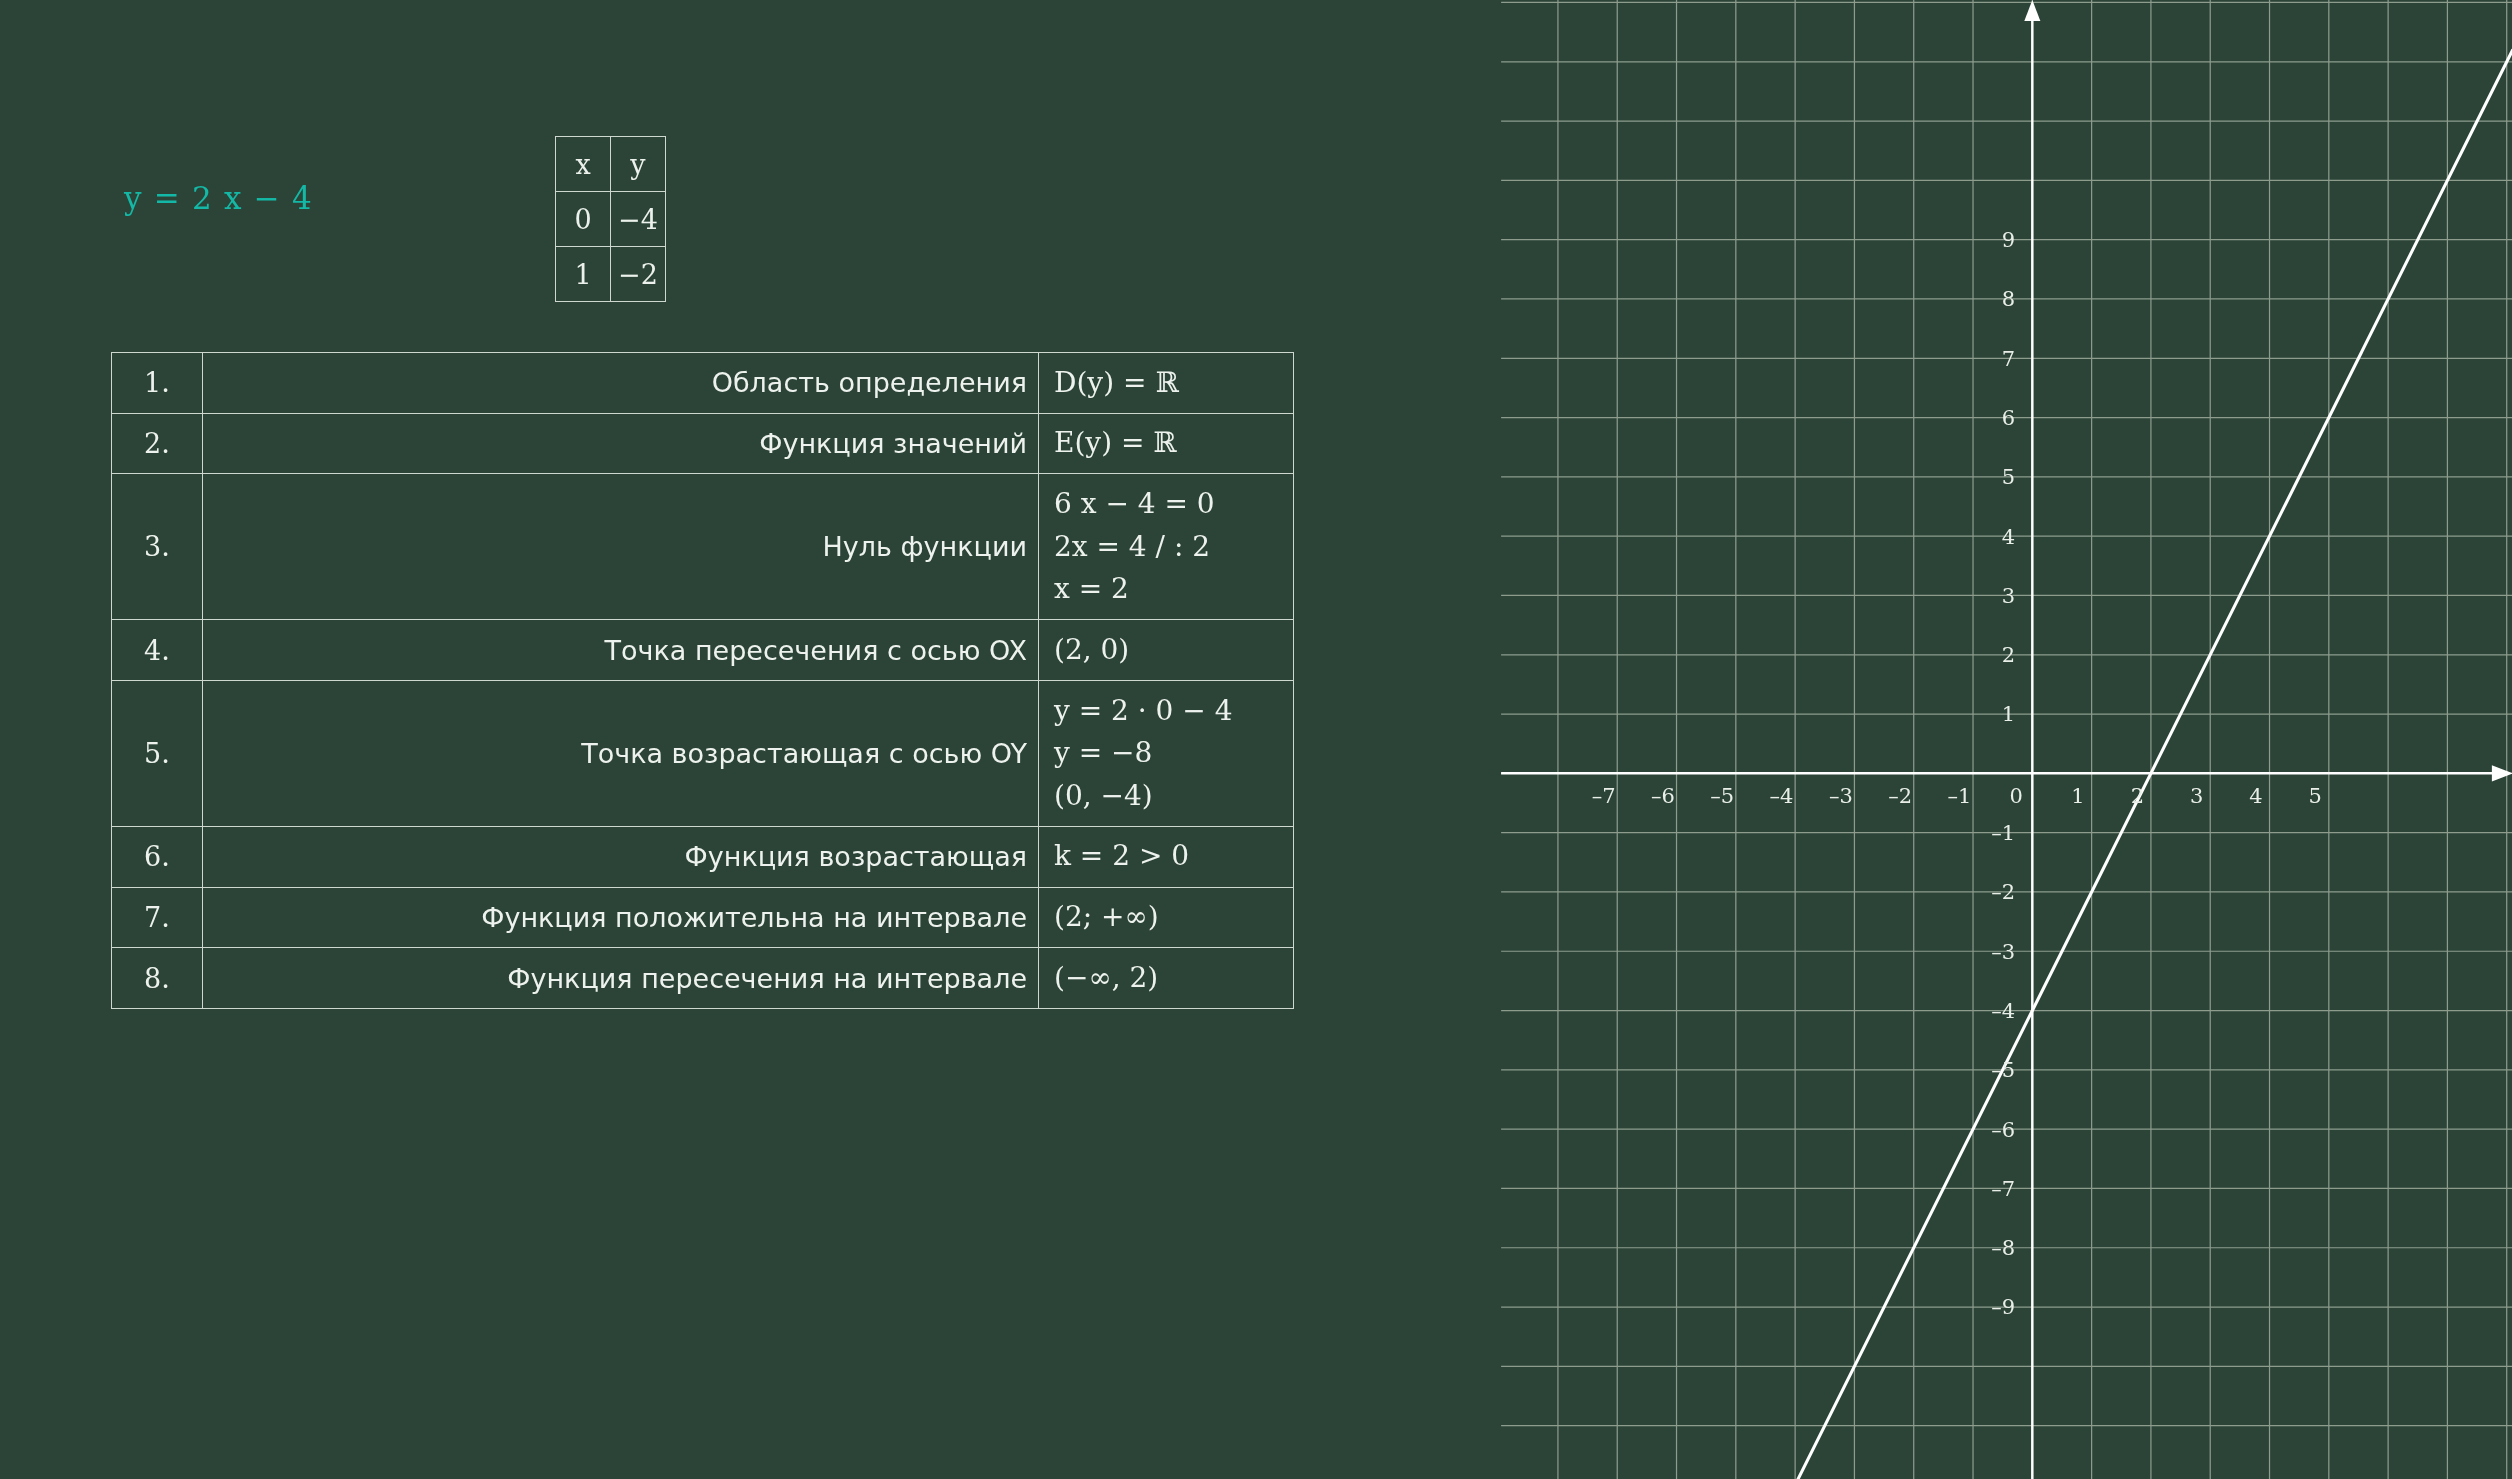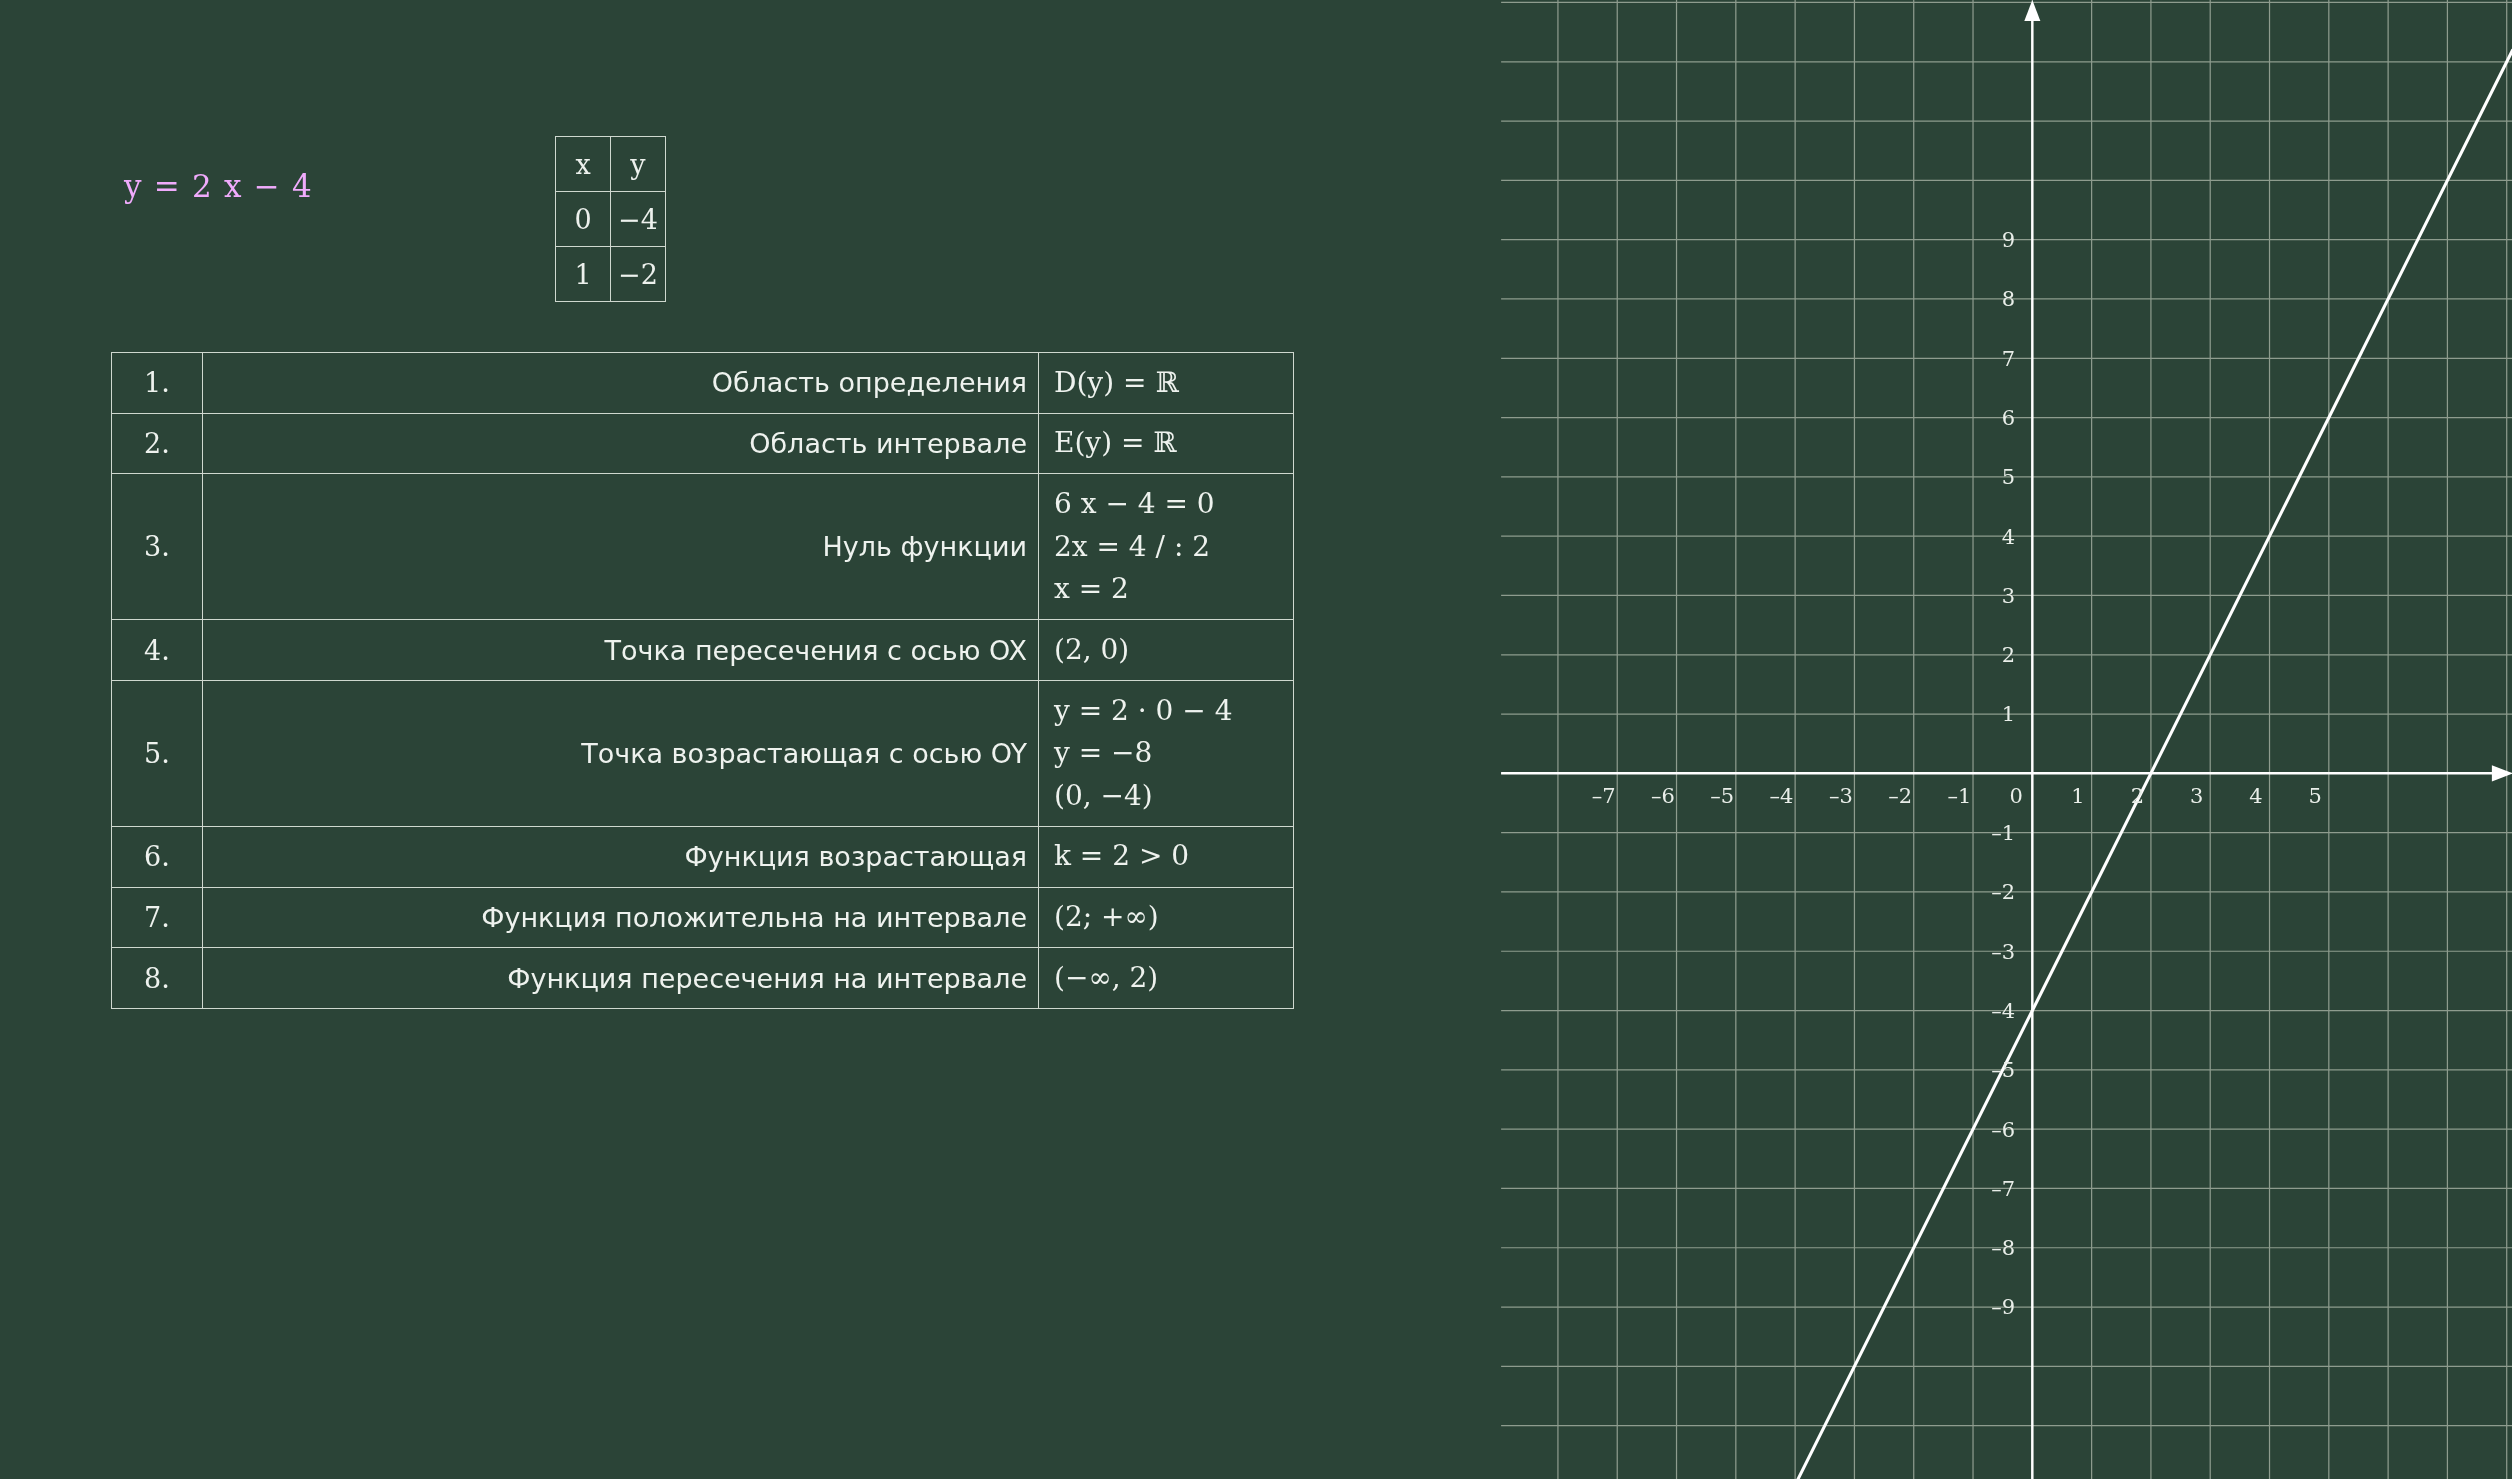--- a/index.html
+++ b/index.html
@@ -20,25 +20,25 @@
   #left-panel {
     position: absolute;
     left: 0; top: 0;
     width: 1501px;
     height: 1480px;
   }
 
   #equation {
     position: absolute;
     left: 124px;
-    top: 168px;
+    top: 180px;
     font-family: "DejaVu Serif", serif;
     font-size: 31px;
     letter-spacing: 1.2px;
-    color: #f0abfc;
+    color: #14b8a6;
   }
 
   
   #value-table {
     position: absolute;
     left: 555px;
     top: 136px;
     border-collapse: collapse;
     font-family: "DejaVu Serif", serif;
     font-size: 27px;
@@ -152,21 +152,21 @@
     <tbody>
         <tr>
       <td class="num">1.</td>
       <td class="label">Область определения</td>
       <td class="val">
         <span class="line">D(y) = ℝ</span>
       </td>
     </tr>
     <tr>
       <td class="num">2.</td>
-      <td class="label">Область интервале</td>
+      <td class="label">Функция значений</td>
       <td class="val">
         <span class="line">E(y) = ℝ</span>
       </td>
     </tr>
     <tr>
       <td class="num">3.</td>
       <td class="label">Нуль функции</td>
       <td class="val">
         <span class="line">6 x − 4 = 0</span>
         <span class="line">2x = 4 / : 2</span>

